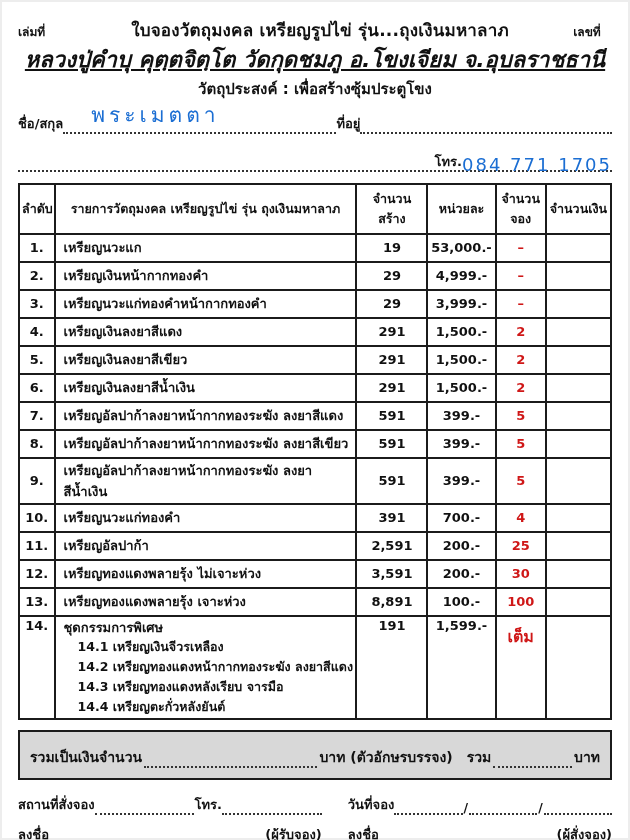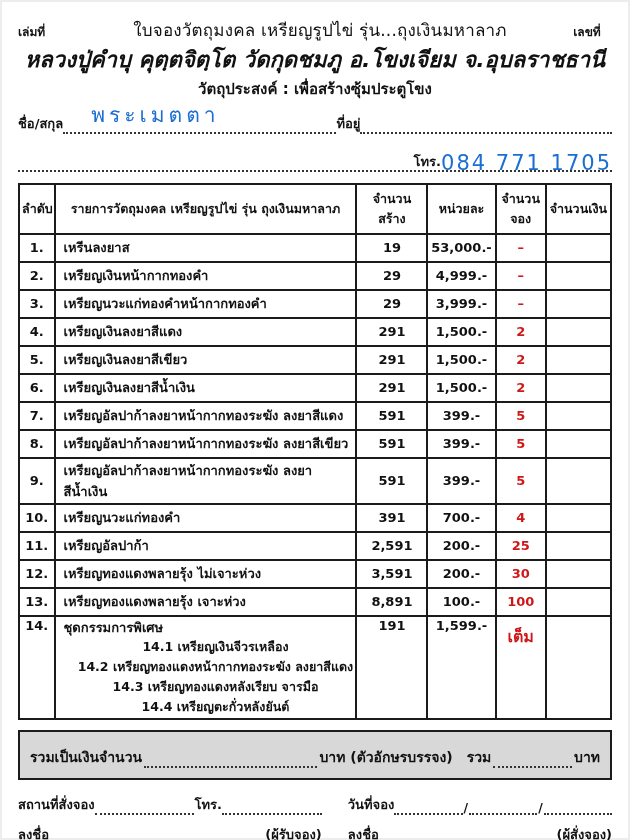--- a/index.html
+++ b/index.html
@@ -8,50 +8,50 @@
     font-family: "DejaVu Sans", "Liberation Sans", sans-serif;
     background:#ffffff; color:#111;
     overflow:hidden;
   }
   .page { width:630px; height:840px; padding:14px 16px 0 16px; border:2px solid #ededed; }
 
   
   .hdr-row { display:flex; align-items:flex-start; }
   .corner-label { font-size:12px; font-weight:bold; width:60px; padding-top:6px; }
   .corner-label.right { text-align:center; width:50px; }
-  .doc-title { flex:1; text-align:center; font-size:17px; font-weight:normal; letter-spacing:.2px; }
-  .doc-subtitle { text-align:center; font-size:22px; font-weight:bold; font-style:italic; margin-top:3px; line-height:1.3; }
+  .doc-title { flex:1; text-align:center; font-size:17px; font-weight:bold; letter-spacing:.2px; }
+  .doc-subtitle { text-align:center; font-size:22px; font-weight:bold; font-style:italic; margin-top:3px; line-height:1.3;text-decoration:underline; }
   .doc-purpose { text-align:center; font-size:15px; font-weight:bold; margin-top:2px; }
 
   
   .fill-line { display:flex; align-items:flex-end; margin-top:12px; }
   .small-label { font-size:13px; font-weight:bold; white-space:nowrap; }
   .dots { border-bottom:2px dotted #333; height:18px; }
   .dots.flex { flex:1; }
   .name-slot { width:46%; position:relative; }
   .handwrite-blue {
     color:#1b6ed3; font-size:21px; font-weight:500; letter-spacing:4px;
     position:absolute; left:28px; bottom:1px; white-space:nowrap;
   }
   .phone-line { position:relative; height:30px; margin-top:10px; }
   .phone-line .dots-full { position:absolute; left:0; right:0; bottom:2px; border-bottom:2px dotted #333; }
   .phone-overlay { position:absolute; right:0; bottom:2px; display:flex; align-items:flex-end; }
   .phone-overlay .small-label { padding-bottom:0; }
-  .phone-value { color:#1b6ed3; font-size:21px; font-weight:500; letter-spacing:2px; line-height:1; position:relative; top:2px; }
+  .phone-value { color:#1b6ed3; font-size:18px; font-weight:500; letter-spacing:2px; line-height:1; position:relative; top:2px; }
 
   
   table.order { width:100%; border-collapse:collapse; margin-top:9px; table-layout:fixed; }
   table.order th, table.order td { border:2px solid #1b1b1b; }
   table.order th { font-size:12.5px; font-weight:bold; padding:4px 2px; text-align:center; }
   table.order td { font-size:13px; font-weight:bold; height:28px; text-align:center; padding:1px 2px; }
   table.order td.item { text-align:left; padding-left:8px; }
   td.booked { color:#cf1717; font-size:17px; line-height:1; }
   tr.row-multi td { vertical-align:top; }
   tr.row-multi td.booked { padding-top:12px; font-size:16px; }
-  .sub-item { padding-left:14px; font-size:12.5px; font-weight:bold; line-height:1.6;text-align:center; }
+  .sub-item { padding-left:14px; font-size:12.5px; font-weight:bold; line-height:1.6; }
   .main-item { line-height:1.5; }
 
   
   .summary-bar {
     margin-top:10px; border:2px solid #1b1b1b; background:#d8d8d8;
     padding:14px 10px 10px 10px; display:flex; align-items:flex-end;
     font-size:14px; font-weight:bold;
   }
   .summary-bar .dots { height:14px; margin:0 2px; }
   .summary-bar .d1 { flex:2.2; } .summary-bar .d2 { flex:1; }
@@ -109,21 +109,21 @@
         <th>รายการวัตถุมงคล เหรียญรูปไข่ รุ่น ถุงเงินมหาลาภ</th>
         <th>จำนวนสร้าง</th>
         <th>หน่วยละ</th>
         <th>จำนวนจอง</th>
         <th>จำนวนเงิน</th>
       </tr>
     </thead>
     <tbody>
         <tr>
           <td>1.</td>
-          <td class="item">เหรีนลงยาส</td>
+          <td class="item">เหรียญนวะแก</td>
           <td>19</td>
           <td>53,000.-</td>
           <td class="booked">–</td>
           <td></td>
         </tr>
         <tr>
           <td>2.</td>
           <td class="item">เหรียญเงินหน้ากากทองคำ</td>
           <td>29</td>
           <td>4,999.-</td>

